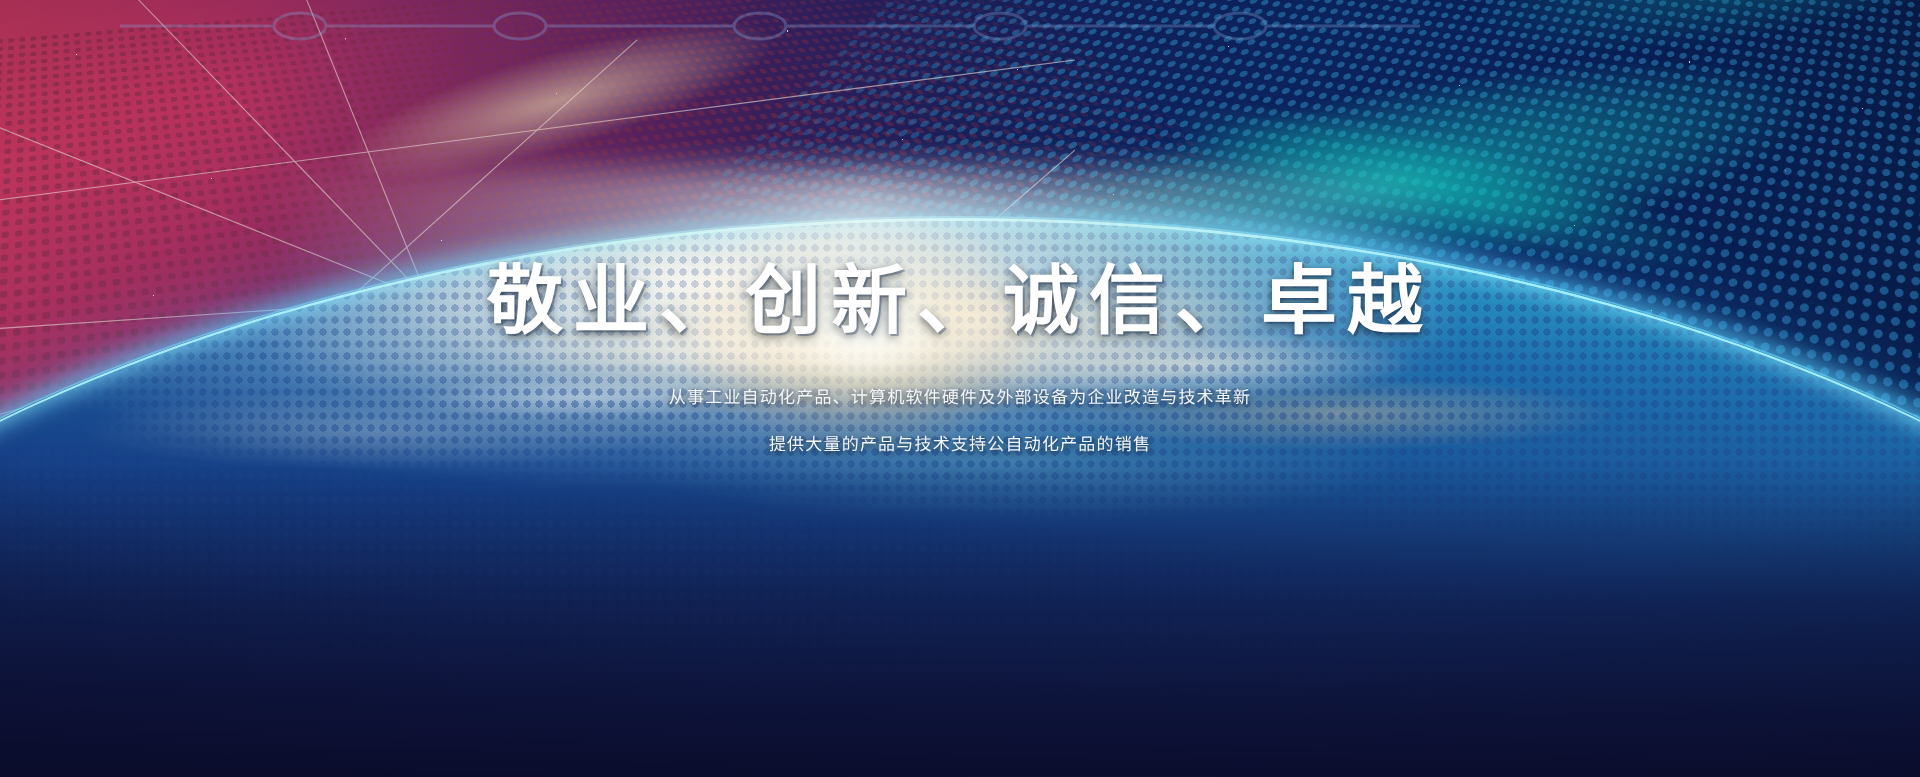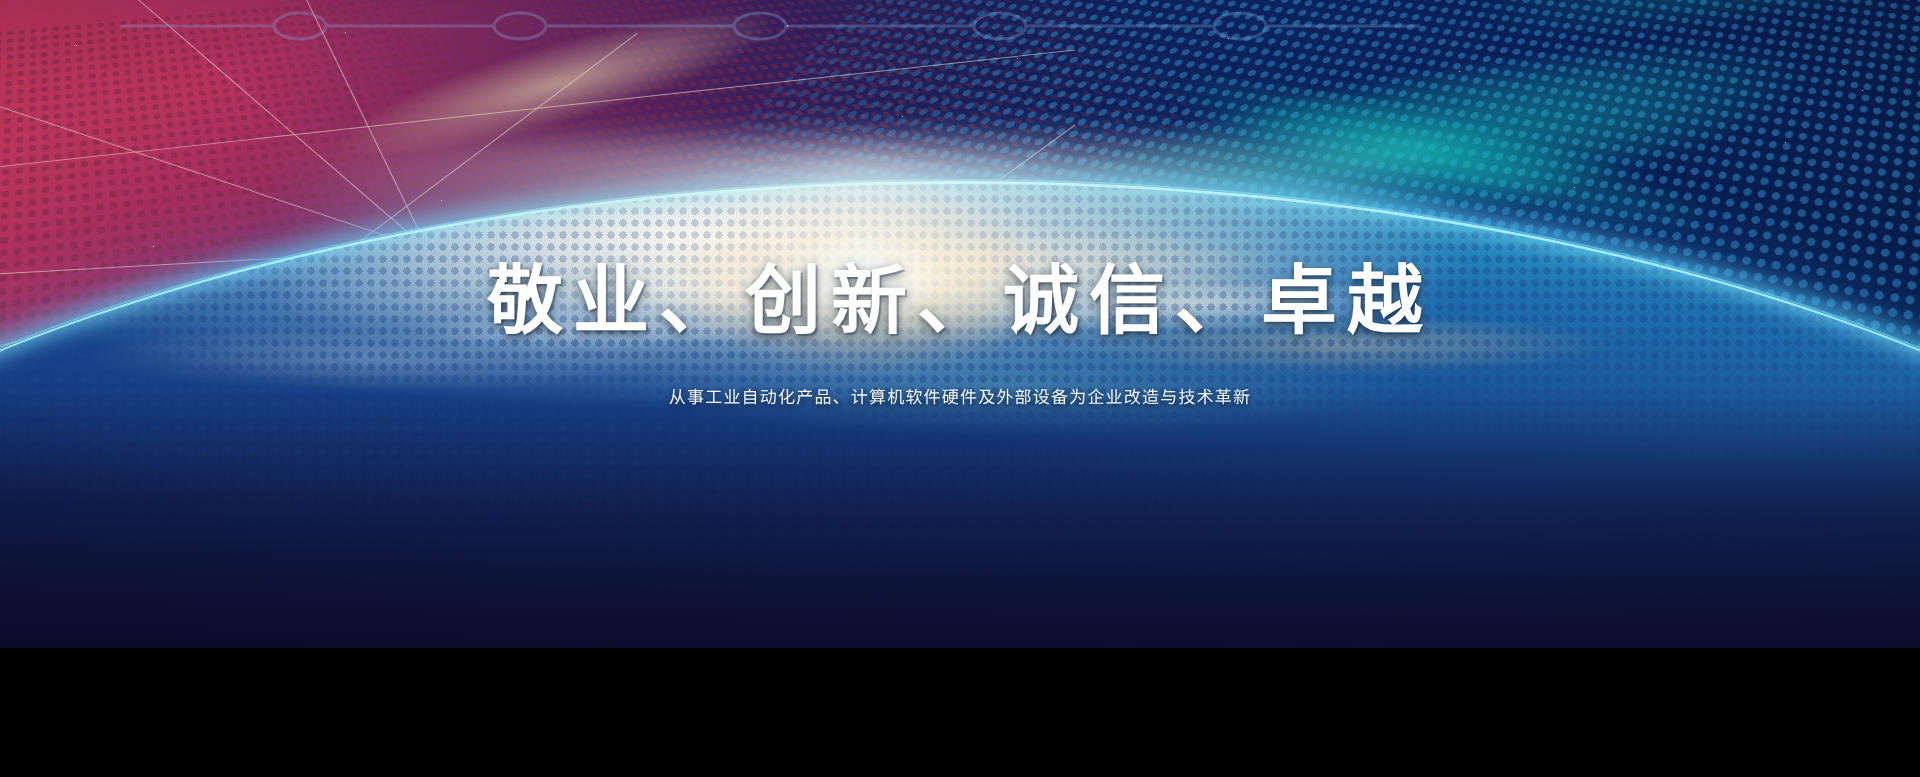--- a/index.html
+++ b/index.html
@@ -8,21 +8,21 @@
     padding: 0;
     background: #000;
   }
   body {
     font-family: "Liberation Sans", "DejaVu Sans", sans-serif;
   }
 
   .banner {
     position: relative;
     width: 1920px;
-    height: 648px;
+    height: 777px;
     overflow: hidden;
     background: #0c4a6e;
   }
 
   
 
   
   .bg-base {
     position: absolute;
     inset: 0;
@@ -368,15 +368,16 @@
 
   <div class="sunglow"></div>
   <div class="sunflare"></div>
 
   <div class="bottom-fade"></div>
   <div class="vignette"></div>
 
   <div class="content">
     <h1 class="headline">敬业、创新、诚信、卓越</h1>
     <p class="subline first">从事工业自动化产品、计算机软件硬件及外部设备为企业改造与技术革新</p>
+    <p class="subline second">提供大量的产品与技术支持公自动化产品的销售</p>
   </div>
 
 </div>
 
 </body></html>

